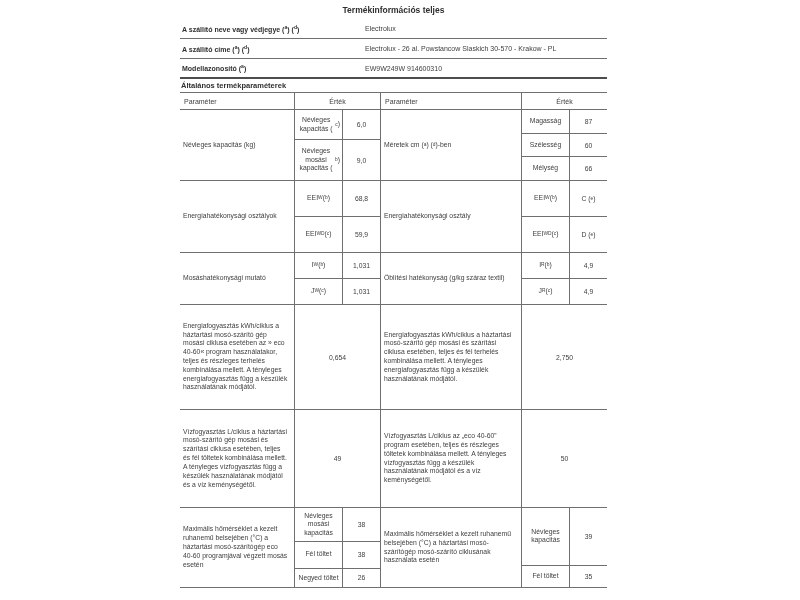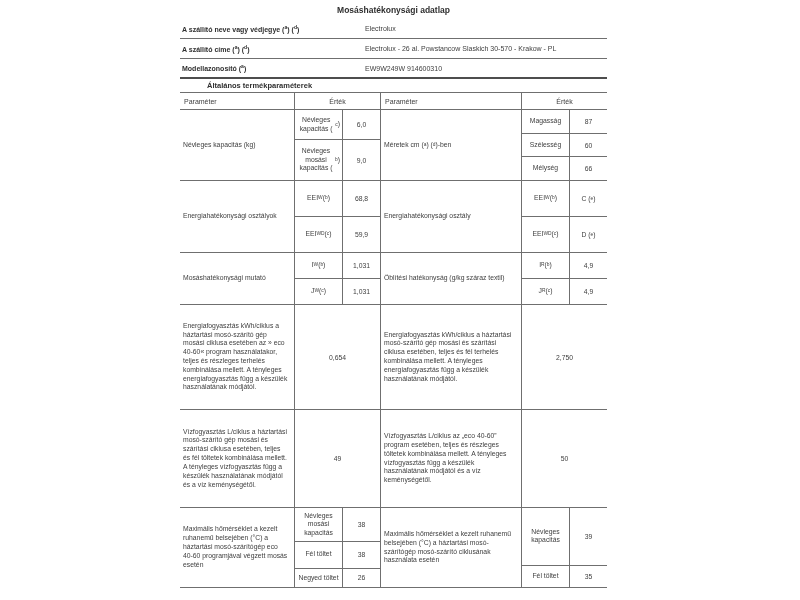--- a/index.html
+++ b/index.html
@@ -7,21 +7,21 @@
   .page {
     position:relative; width:800px; height:600px; background:#fff; overflow:hidden;
     font-family:"Liberation Sans","DejaVu Sans",sans-serif; color:#3e3e3e;
   }
   .doc { position:absolute; left:180px; top:0; width:427px; }
   .title { text-align:center; font-weight:bold; font-size:8.5px; color:#2f2f2f; padding:5px 0 4px 0; }
   .srow { display:grid; grid-template-columns:185px 1fr; height:20px; align-items:center; border-bottom:1px solid #6f6f6f; }
   .srow.last { border-bottom:2px solid #4d4d4d; }
   .slabel { font-weight:bold; font-size:7px; color:#2f2f2f; padding-left:2px; }
   .svalue { font-size:7px; }
-  .heading { font-weight:bold; font-size:7.5px; color:#2f2f2f; height:13px; display:flex; align-items:center; padding-left:1px;margin-left:26px; }
+  .heading { font-weight:bold; font-size:7.5px; color:#2f2f2f; height:13px; display:flex; align-items:center; padding-left:1px; }
   .ptable { width:427px; font-size:6.8px; }
   .hrow { display:flex; height:18px; border-top:1px solid #6f6f6f; border-bottom:1px solid #6f6f6f; }
   .band { display:flex; border-bottom:1px solid #6f6f6f; }
   .c-pl { width:115px; border-right:1px solid #6f6f6f; }
   .c-vl { width:85px; }
   .c-pr { width:142px; border-left:1px solid #6f6f6f; border-right:1px solid #6f6f6f; }
   .c-vr { width:85px; }
   .hcell { display:flex; align-items:center; font-size:7px; }
   .hcell.left { padding-left:4px; }
   .hcell.center { justify-content:center; }
@@ -35,21 +35,21 @@
   sup { font-size:0.72em; }
   sub { font-size:0.72em; }
   .h71{height:71px} .h72{height:72px} .h52{height:52px} .h105{height:105px} .h98{height:98px} .h80{height:80px}
 </style>
 </head>
 <body>
 
 <div class="page">
   <div class="doc">
 
-    <div class="title">Mosáshatékonysági adatlap</div>
+    <div class="title">Termékinformációs teljes</div>
 
     <div>
       <div class="srow">
         <div class="slabel">A szállító neve vagy védjegye (<sup>a</sup>) (<sup>d</sup>)</div>
         <div class="svalue">Electrolux</div>
       </div>
       <div class="srow">
         <div class="slabel">A szállító címe (<sup>a</sup>) (<sup>d</sup>)</div>
         <div class="svalue">Electrolux - 26 al. Powstancow Slaskich 30-570 - Krakow - PL</div>
       </div>

